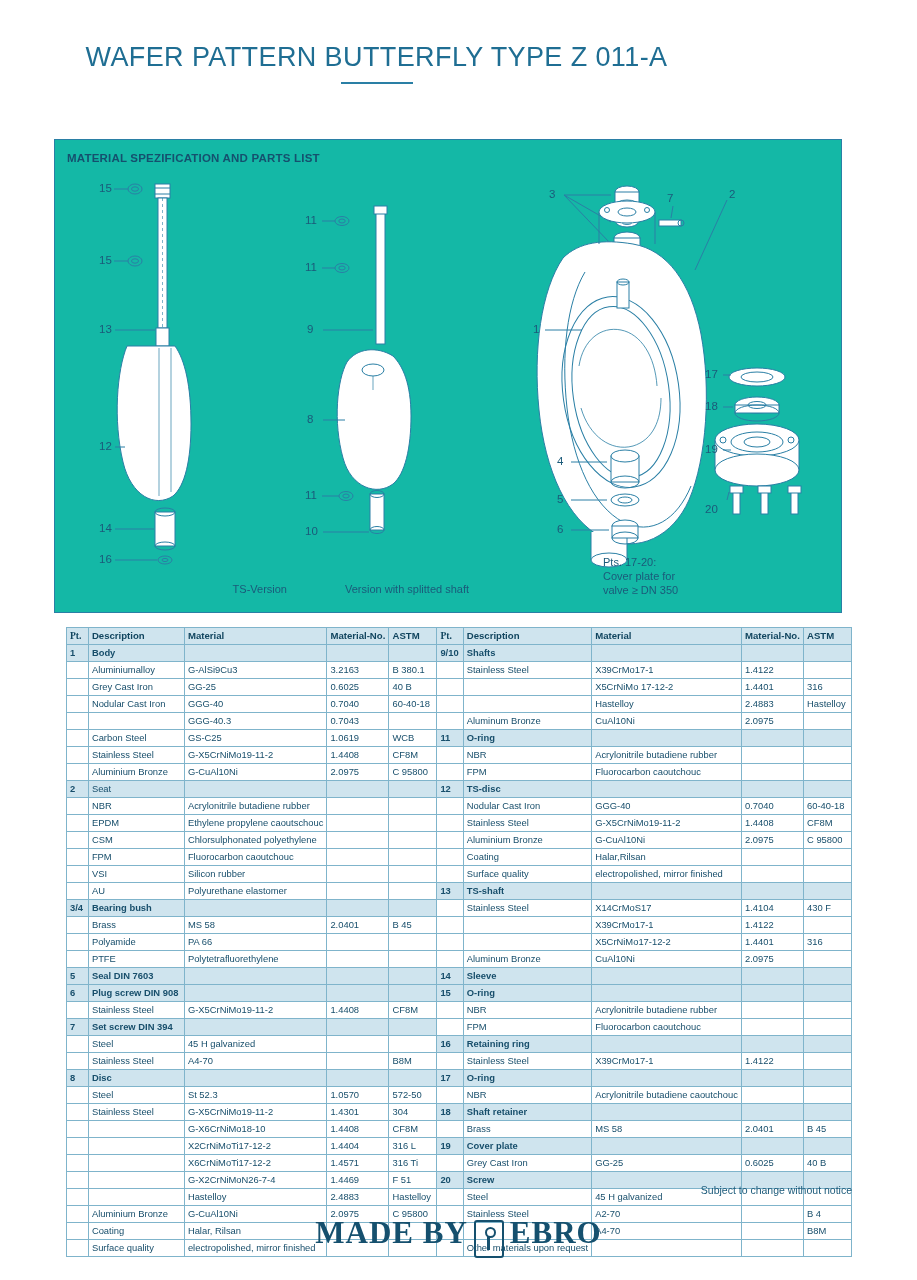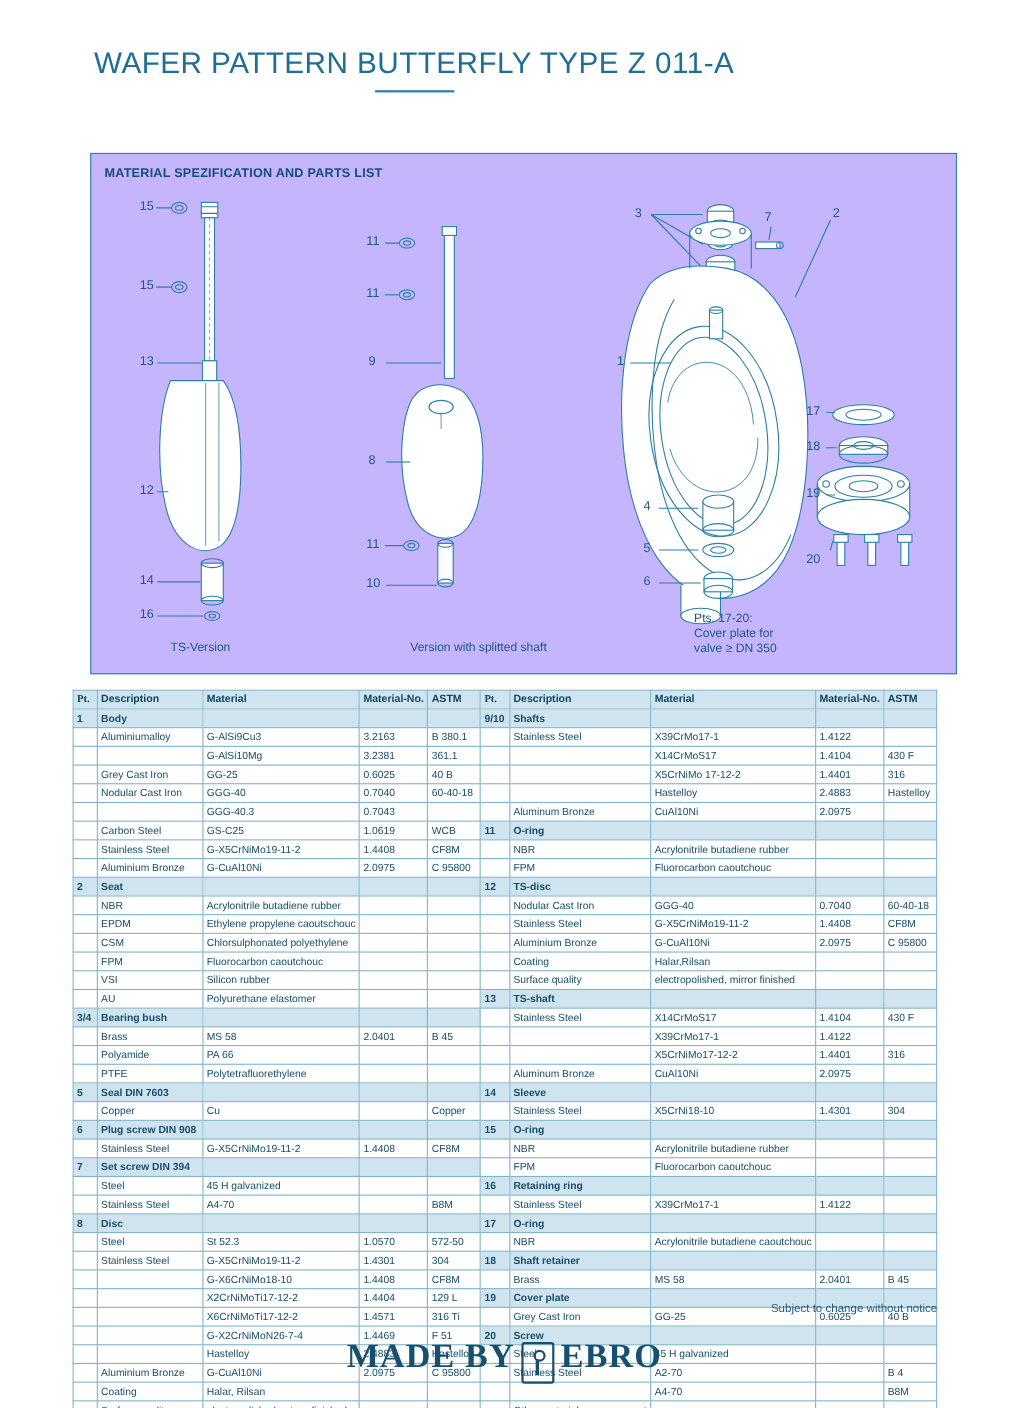--- a/index.html
+++ b/index.html
@@ -34,42 +34,42 @@
   .title-rule {
     width: 72px;
     height: 2px;
     background: #2a7fa5;
     margin: 9px auto 0 auto;
   }
 
   
   .diagram-panel {
     position: absolute;
-    left: 82px;
+    left: 54px;
     top: 139px;
     width: 786px;
     height: 472px;
     border: 1.5px solid #2a7fa5;
-    background: #c4b5fd;
+    background: #14b8a6;
   }
   .panel-title {
     position: absolute;
     left: 12px;
     top: 12px;
     font-size: 11.5px;
     font-weight: bold;
     letter-spacing: 0.2px;
     color: #15506e;
   }
   .caption {
     position: absolute;
     font-size: 11px;
     color: #1b5a7a;
   }
-  .cap-ts { left: 72px; top: 443px; width: 160px; text-align: left; }
+  .cap-ts { left: 72px; top: 443px; width: 160px; text-align: right; }
   .cap-split { left: 222px; top: 443px; width: 260px; text-align: center; }
   .cap-cover { left: 548px; top: 415px; width: 150px; line-height: 14px; font-size: 11px;}
 
   .lbl {
     position: absolute;
     font-size: 11.5px;
     color: #1b5a7a;
   }
 
   svg.art { position: absolute; left: 0; top: 0; width: 786px; height: 472px; }
@@ -402,32 +402,20 @@
             <td class="c-no">3.2163</td>
             <td class="c-astm">B 380.1</td>
             <td class="c-pt"></td>
             <td class="c-desc">Stainless Steel</td>
             <td class="c-mat">X39CrMo17-1</td>
             <td class="c-no">1.4122</td>
             <td class="c-astm"></td>
           </tr>
           <tr>
             <td class="c-pt"></td>
-            <td class="c-desc"></td>
-            <td class="c-mat">G-AlSi10Mg</td>
-            <td class="c-no">3.2381</td>
-            <td class="c-astm">361.1</td>
-            <td class="c-pt"></td>
-            <td class="c-desc"></td>
-            <td class="c-mat">X14CrMoS17</td>
-            <td class="c-no">1.4104</td>
-            <td class="c-astm">430 F</td>
-          </tr>
-          <tr>
-            <td class="c-pt"></td>
             <td class="c-desc">Grey Cast Iron</td>
             <td class="c-mat">GG-25</td>
             <td class="c-no">0.6025</td>
             <td class="c-astm">40 B</td>
             <td class="c-pt"></td>
             <td class="c-desc"></td>
             <td class="c-mat">X5CrNiMo 17-12-2</td>
             <td class="c-no">1.4401</td>
             <td class="c-astm">316</td>
           </tr>
@@ -486,21 +474,21 @@
             <td class="c-no">2.0975</td>
             <td class="c-astm">C 95800</td>
             <td class="c-pt"></td>
             <td class="c-desc">FPM</td>
             <td class="c-mat">Fluorocarbon caoutchouc</td>
             <td class="c-no"></td>
             <td class="c-astm"></td>
           </tr>
           <tr>
             <td class="c-pt grp" style="background: rgb(207, 228, 238); font-weight: bold;">2</td>
-            <td class="c-desc grp" style="background: rgb(207, 228, 238); font-weight: bold; margin-top: 13px;">Seat</td>
+            <td class="c-desc grp" style="background: rgb(207, 228, 238); font-weight: normal; margin-top: 13px;">Seat</td>
             <td class="c-mat grp" style="background: rgb(207, 228, 238); font-weight: bold;"></td>
             <td class="c-no grp" style="background: rgb(207, 228, 238); font-weight: bold;"></td>
             <td class="c-astm grp" style="background: rgb(207, 228, 238); font-weight: bold;"></td>
             <td class="c-pt grp" style="background: rgb(207, 228, 238); font-weight: bold;">12</td>
             <td class="c-desc grp" style="background: rgb(207, 228, 238); font-weight: bold;">TS-disc</td>
             <td class="c-mat grp" style="background: rgb(207, 228, 238); font-weight: bold;"></td>
             <td class="c-no grp" style="background: rgb(207, 228, 238); font-weight: bold;"></td>
             <td class="c-astm grp" style="background: rgb(207, 228, 238); font-weight: bold;"></td>
           </tr>
           <tr>
@@ -627,32 +615,20 @@
             <td class="c-pt grp" style="background: rgb(207, 228, 238); font-weight: bold;">5</td>
             <td class="c-desc grp" style="background: rgb(207, 228, 238); font-weight: bold;">Seal DIN 7603</td>
             <td class="c-mat grp" style="background: rgb(207, 228, 238); font-weight: bold;"></td>
             <td class="c-no grp" style="background: rgb(207, 228, 238); font-weight: bold;"></td>
             <td class="c-astm grp" style="background: rgb(207, 228, 238); font-weight: bold;"></td>
             <td class="c-pt grp" style="background: rgb(207, 228, 238); font-weight: bold;">14</td>
             <td class="c-desc grp" style="background: rgb(207, 228, 238); font-weight: bold;">Sleeve</td>
             <td class="c-mat grp" style="background: rgb(207, 228, 238); font-weight: bold;"></td>
             <td class="c-no grp" style="background: rgb(207, 228, 238); font-weight: bold;"></td>
             <td class="c-astm grp" style="background: rgb(207, 228, 238); font-weight: bold;"></td>
-          </tr>
-          <tr>
-            <td class="c-pt"></td>
-            <td class="c-desc">Copper</td>
-            <td class="c-mat">Cu</td>
-            <td class="c-no"></td>
-            <td class="c-astm">Copper</td>
-            <td class="c-pt"></td>
-            <td class="c-desc">Stainless Steel</td>
-            <td class="c-mat">X5CrNi18-10</td>
-            <td class="c-no">1.4301</td>
-            <td class="c-astm">304</td>
           </tr>
           <tr>
             <td class="c-pt grp" style="background: rgb(207, 228, 238); font-weight: bold;">6</td>
             <td class="c-desc grp" style="background: rgb(207, 228, 238); font-weight: bold;">Plug screw DIN 908</td>
             <td class="c-mat grp" style="background: rgb(207, 228, 238); font-weight: bold;"></td>
             <td class="c-no grp" style="background: rgb(207, 228, 238); font-weight: bold;"></td>
             <td class="c-astm grp" style="background: rgb(207, 228, 238); font-weight: bold;"></td>
             <td class="c-pt grp" style="background: rgb(207, 228, 238); font-weight: bold;">15</td>
             <td class="c-desc grp" style="background: rgb(207, 228, 238); font-weight: bold;">O-ring</td>
             <td class="c-mat grp" style="background: rgb(207, 228, 238); font-weight: bold;"></td>
@@ -753,21 +729,21 @@
             <td class="c-desc">Brass</td>
             <td class="c-mat">MS 58</td>
             <td class="c-no">2.0401</td>
             <td class="c-astm">B 45</td>
           </tr>
           <tr>
             <td class="c-pt"></td>
             <td class="c-desc"></td>
             <td class="c-mat">X2CrNiMoTi17-12-2</td>
             <td class="c-no">1.4404</td>
-            <td class="c-astm">129 L</td>
+            <td class="c-astm">316 L</td>
             <td class="c-pt grp" style="background: rgb(207, 228, 238); font-weight: bold;">19</td>
             <td class="c-desc grp" style="background: rgb(207, 228, 238); font-weight: bold;">Cover plate</td>
             <td class="c-mat grp" style="background: rgb(207, 228, 238); font-weight: bold;"></td>
             <td class="c-no grp" style="background: rgb(207, 228, 238); font-weight: bold;"></td>
             <td class="c-astm grp" style="background: rgb(207, 228, 238); font-weight: bold;"></td>
           </tr>
           <tr>
             <td class="c-pt"></td>
             <td class="c-desc"></td>
             <td class="c-mat">X6CrNiMoTi17-12-2</td>

